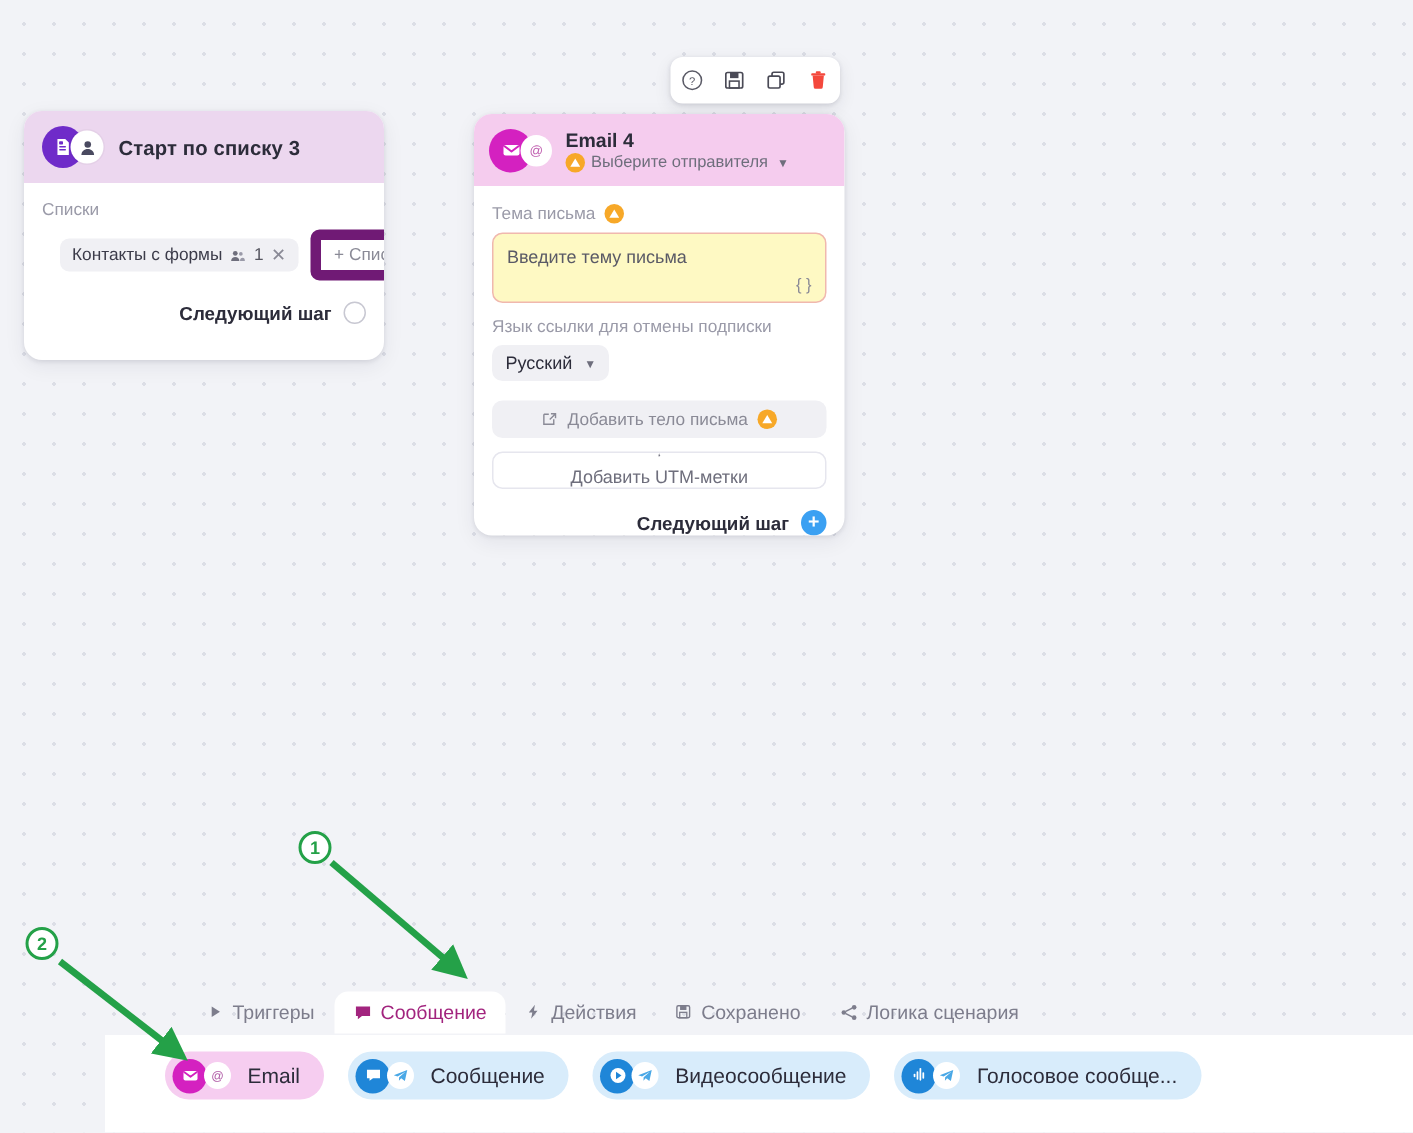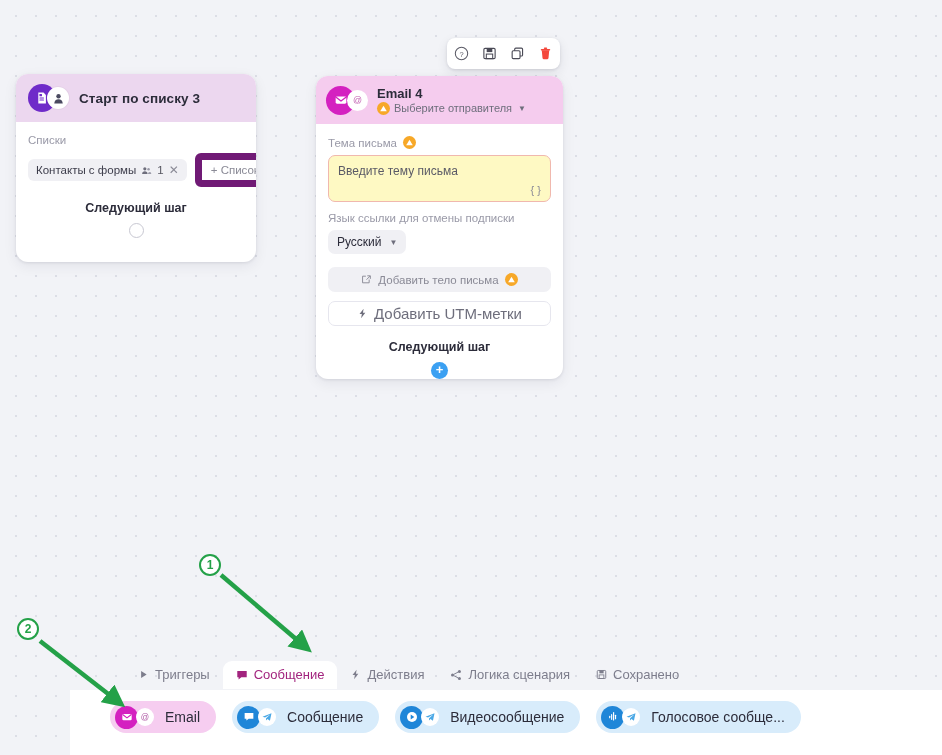--- a/index.html
+++ b/index.html
@@ -38,33 +38,33 @@
     width:28px; height:28px; border-radius:50%;
     display:flex; align-items:center; justify-content:center;
     flex:0 0 auto;
   }
   .ic-purple { background:#6f2bc9; }
   .ic-white  { background:#fff; margin-left:-9px; z-index:2;
                box-shadow:0 0 0 1px rgba(0,0,0,.03); width:22px; height:22px; }
   .head-title { font-size:13.5px; font-weight:bold; color:#2c2c3a; margin-left:10px; letter-spacing:.1px;}
   .start-body { padding:12px 12px 24px 12px; }
   .field-label { font-size:11.5px; color:#9a9aa8; margin-bottom:7px; }
-  .chip-row { display:flex; align-items:center; gap:8px; }
+  .chip-row { display:flex; align-items:center; gap:8px;margin-left:12px; }
   .chip {
     background:#f0f0f4; border-radius:6px; padding:4px 8px;
     font-size:11.5px; color:#3c3c4a;
     display:flex; align-items:center; gap:5px; white-space:nowrap;
   }
   .chip .cnt { color:#55555f; }
   .chip .x { color:#8a8a96; font-size:12px; cursor:pointer; }
   .chip-add {
     border:7px solid #701a75; border-radius:6px; padding:4px 9px;
     font-size:11.5px; color:#8a8a96; background:#fff; white-space:nowrap;
   }
-  .next-row { display:flex; align-items:center; justify-content:flex-end; gap:8px; margin-top:14px;flex-direction:column; }
+  .next-row { display:flex; align-items:center; justify-content:flex-end; gap:8px; margin-top:14px; }
   .next-label { font-size:12.5px; color:#2c2c3a; font-weight:bold; }
   .next-empty { width:15px; height:15px; border-radius:50%; border:1.6px solid #c8c8d2; background:#fff; }
   .next-plus {
     width:17px; height:17px; border-radius:50%; background:#3ba0f2;
     color:#fff; font-size:13px; line-height:15px; text-align:center; font-weight:bold;
   }
 
   
   #email-card { left:316px; top:76px; width:247px; }
   .email-head {
@@ -101,21 +101,21 @@
     font-size:12px; color:#2c2c3a; display:inline-flex; align-items:center; gap:6px;
   }
   .btn-grey {
     background:#f0f0f4; border-radius:7px; height:25px; margin-top:13px;
     display:flex; align-items:center; justify-content:center; gap:6px;
     font-size:11.5px; color:#8a8a96;
   }
   .btn-white {
     background:#fff; border:1px solid #e6e6ee; border-radius:7px; height:25px; margin-top:9px;
     display:flex; align-items:center; justify-content:center; gap:6px;
-    font-size:15px; color:#6e6e7c;
+    font-size:12px; color:#6e6e7c;flex-direction:column;
   }
 
   
   #toolbar {
     position:absolute; left:447px; top:38px; height:31px;
     background:#fff; border-radius:8px;
     box-shadow:0 1px 3px rgba(30,30,60,.12), 0 4px 12px rgba(30,30,60,.09);
     display:flex; align-items:center; padding:0 7px; gap:13px;
   }
   .tb-btn { width:15px; height:15px; display:flex; align-items:center; justify-content:center; cursor:pointer; }
@@ -314,35 +314,35 @@
       </svg>
     <span>Сообщение</span>
   </div>
   <div class="tab">
     <svg width="11" height="11" viewBox="0 0 14 14">
         <path d="M8.4 1 3.2 7.6h3L5.2 13l5.4-6.8h-3z" fill="#7d7d8c"></path>
       </svg>
     <span>Действия</span>
   </div>
   <div class="tab">
+    <svg width="11" height="11" viewBox="0 0 14 14">
+        <rect x="1.6" y="1.9" width="10.8" height="10.2" rx="1.2" fill="none" stroke="#7d7d8c" stroke-width="1.2"></rect>
+        <rect x="4.3" y="1.9" width="5.4" height="3.6" fill="#7d7d8c"></rect>
+        <rect x="4" y="7.5" width="6" height="4.6" fill="none" stroke="#7d7d8c" stroke-width="1.1"></rect>
+      </svg>
+    <span>Сохранено</span>
+  </div>
+  <div class="tab">
     <svg width="12" height="12" viewBox="0 0 14 14">
         <circle cx="11" cy="3" r="1.8" fill="#7d7d8c"></circle>
         <circle cx="11" cy="11" r="1.8" fill="#7d7d8c"></circle>
         <circle cx="3" cy="7" r="1.8" fill="#7d7d8c"></circle>
         <path d="M4.5 6.2 9.5 3.6M4.5 7.8l5 2.6" stroke="#7d7d8c" stroke-width="1.1" fill="none"></path>
       </svg>
     <span>Логика сценария</span>
-  </div>
-  <div class="tab">
-    <svg width="11" height="11" viewBox="0 0 14 14">
-        <rect x="1.6" y="1.9" width="10.8" height="10.2" rx="1.2" fill="none" stroke="#7d7d8c" stroke-width="1.2"></rect>
-        <rect x="4.3" y="1.9" width="5.4" height="3.6" fill="#7d7d8c"></rect>
-        <rect x="4" y="7.5" width="6" height="4.6" fill="none" stroke="#7d7d8c" stroke-width="1.1"></rect>
-      </svg>
-    <span>Сохранено</span>
   </div>
 </div>
 
 <div id="typerow">
   <div class="type-pill tp-pink">
     <span class="tp-ic" style="background:#d421c0">
       <svg width="14" height="14" viewBox="0 0 18 18">
           <rect x="3" y="5.2" width="12" height="8" rx="1.6" fill="#fff"></rect>
           <path d="M3.8 6.2 9 10.1l5.2-3.9" fill="none" stroke="#d421c0" stroke-width="1.5" stroke-linecap="round" stroke-linejoin="round"></path>
         </svg>

